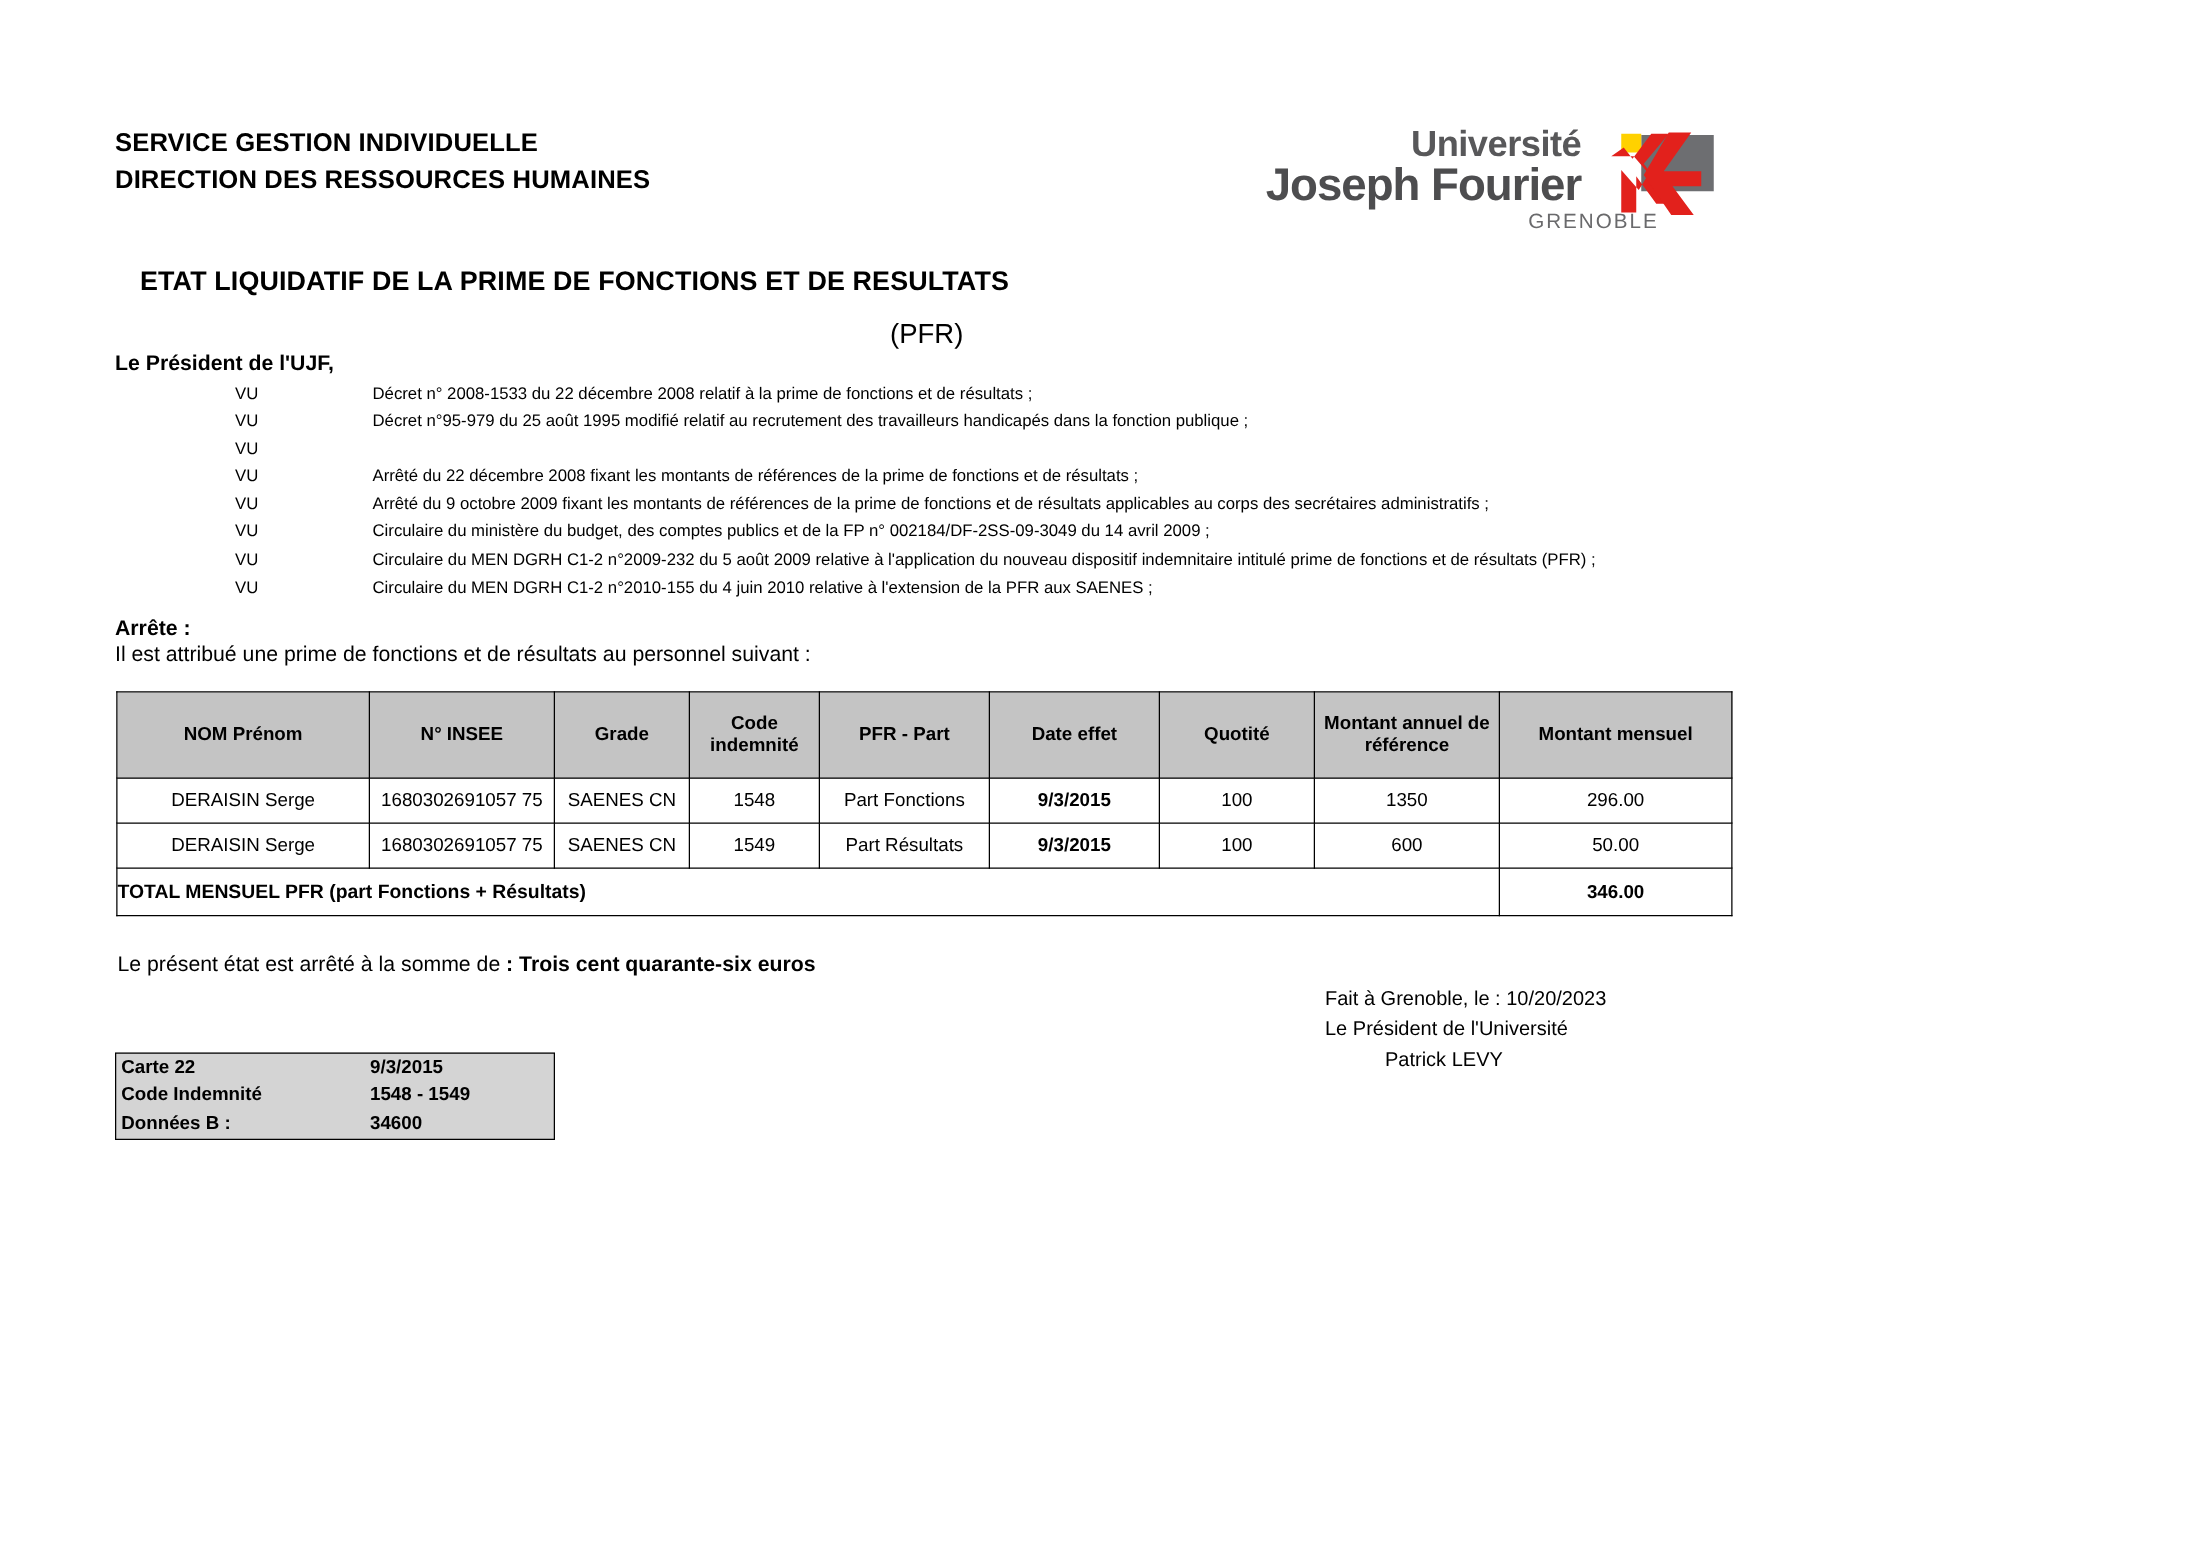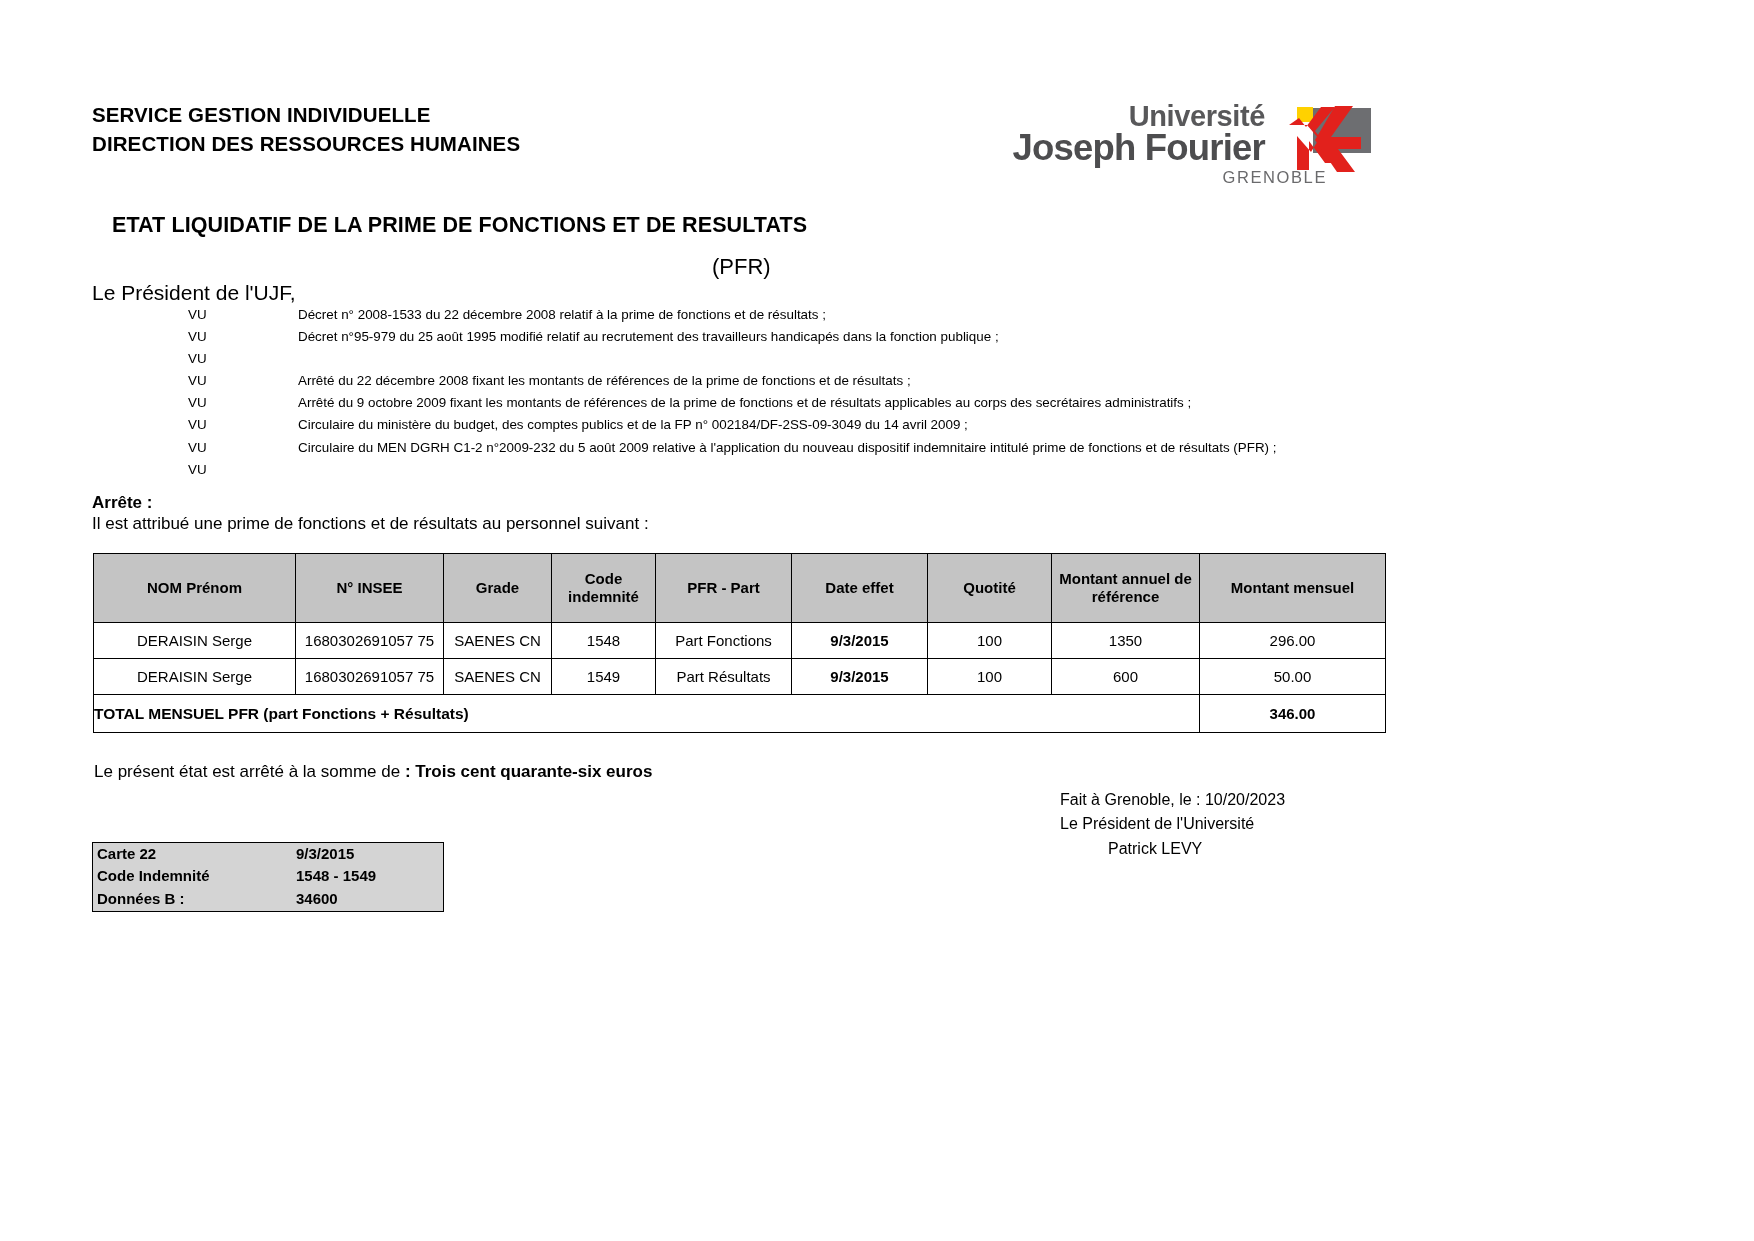--- a/index.html
+++ b/index.html
@@ -94,22 +94,22 @@
     top: 254px;
     font-size: 22px;
     font-weight: normal;
   }
 
   
   .president-line {
     position: absolute;
     left: 92px;
     top: 281px;
-    font-size: 21px;
-    font-weight: normal;
+    font-size: 17px;
+    font-weight: bold;
   }
   .vu-list {
     position: absolute;
     left: 92px;
     top: 304px;
     width: 1300px;
   }
   .vu-row {
     position: relative;
     height: 22.1px;
@@ -281,20 +281,21 @@
     <div class="vu-row">
       <span class="vu-label">VU</span>
       <span class="vu-text">Circulaire du ministère du budget, des comptes publics et de la FP n° 002184/DF-2SS-09-3049 du 14 avril 2009 ;</span>
     </div>
     <div class="vu-row">
       <span class="vu-label">VU</span>
       <span class="vu-text">Circulaire du MEN DGRH C1-2 n°2009-232 du 5 août 2009 relative à l'application du nouveau dispositif indemnitaire intitulé prime de fonctions et de résultats (PFR) ;</span>
     </div>
     <div class="vu-row">
       <span class="vu-label">VU</span>
+      <span class="vu-text">Circulaire du MEN DGRH C1-2 n°2010-155 du 4 juin 2010 relative à l'extension de la PFR aux SAENES ;</span>
     </div>
   </div>
 
   <div class="arrete-title">Arrête :</div>
   <div class="arrete-sub">Il est attribué une prime de fonctions et de résultats au personnel suivant :</div>
 
   <table class="pfr-table">
     <colgroup>
       <col style="width:202px">
       <col style="width:148px">

